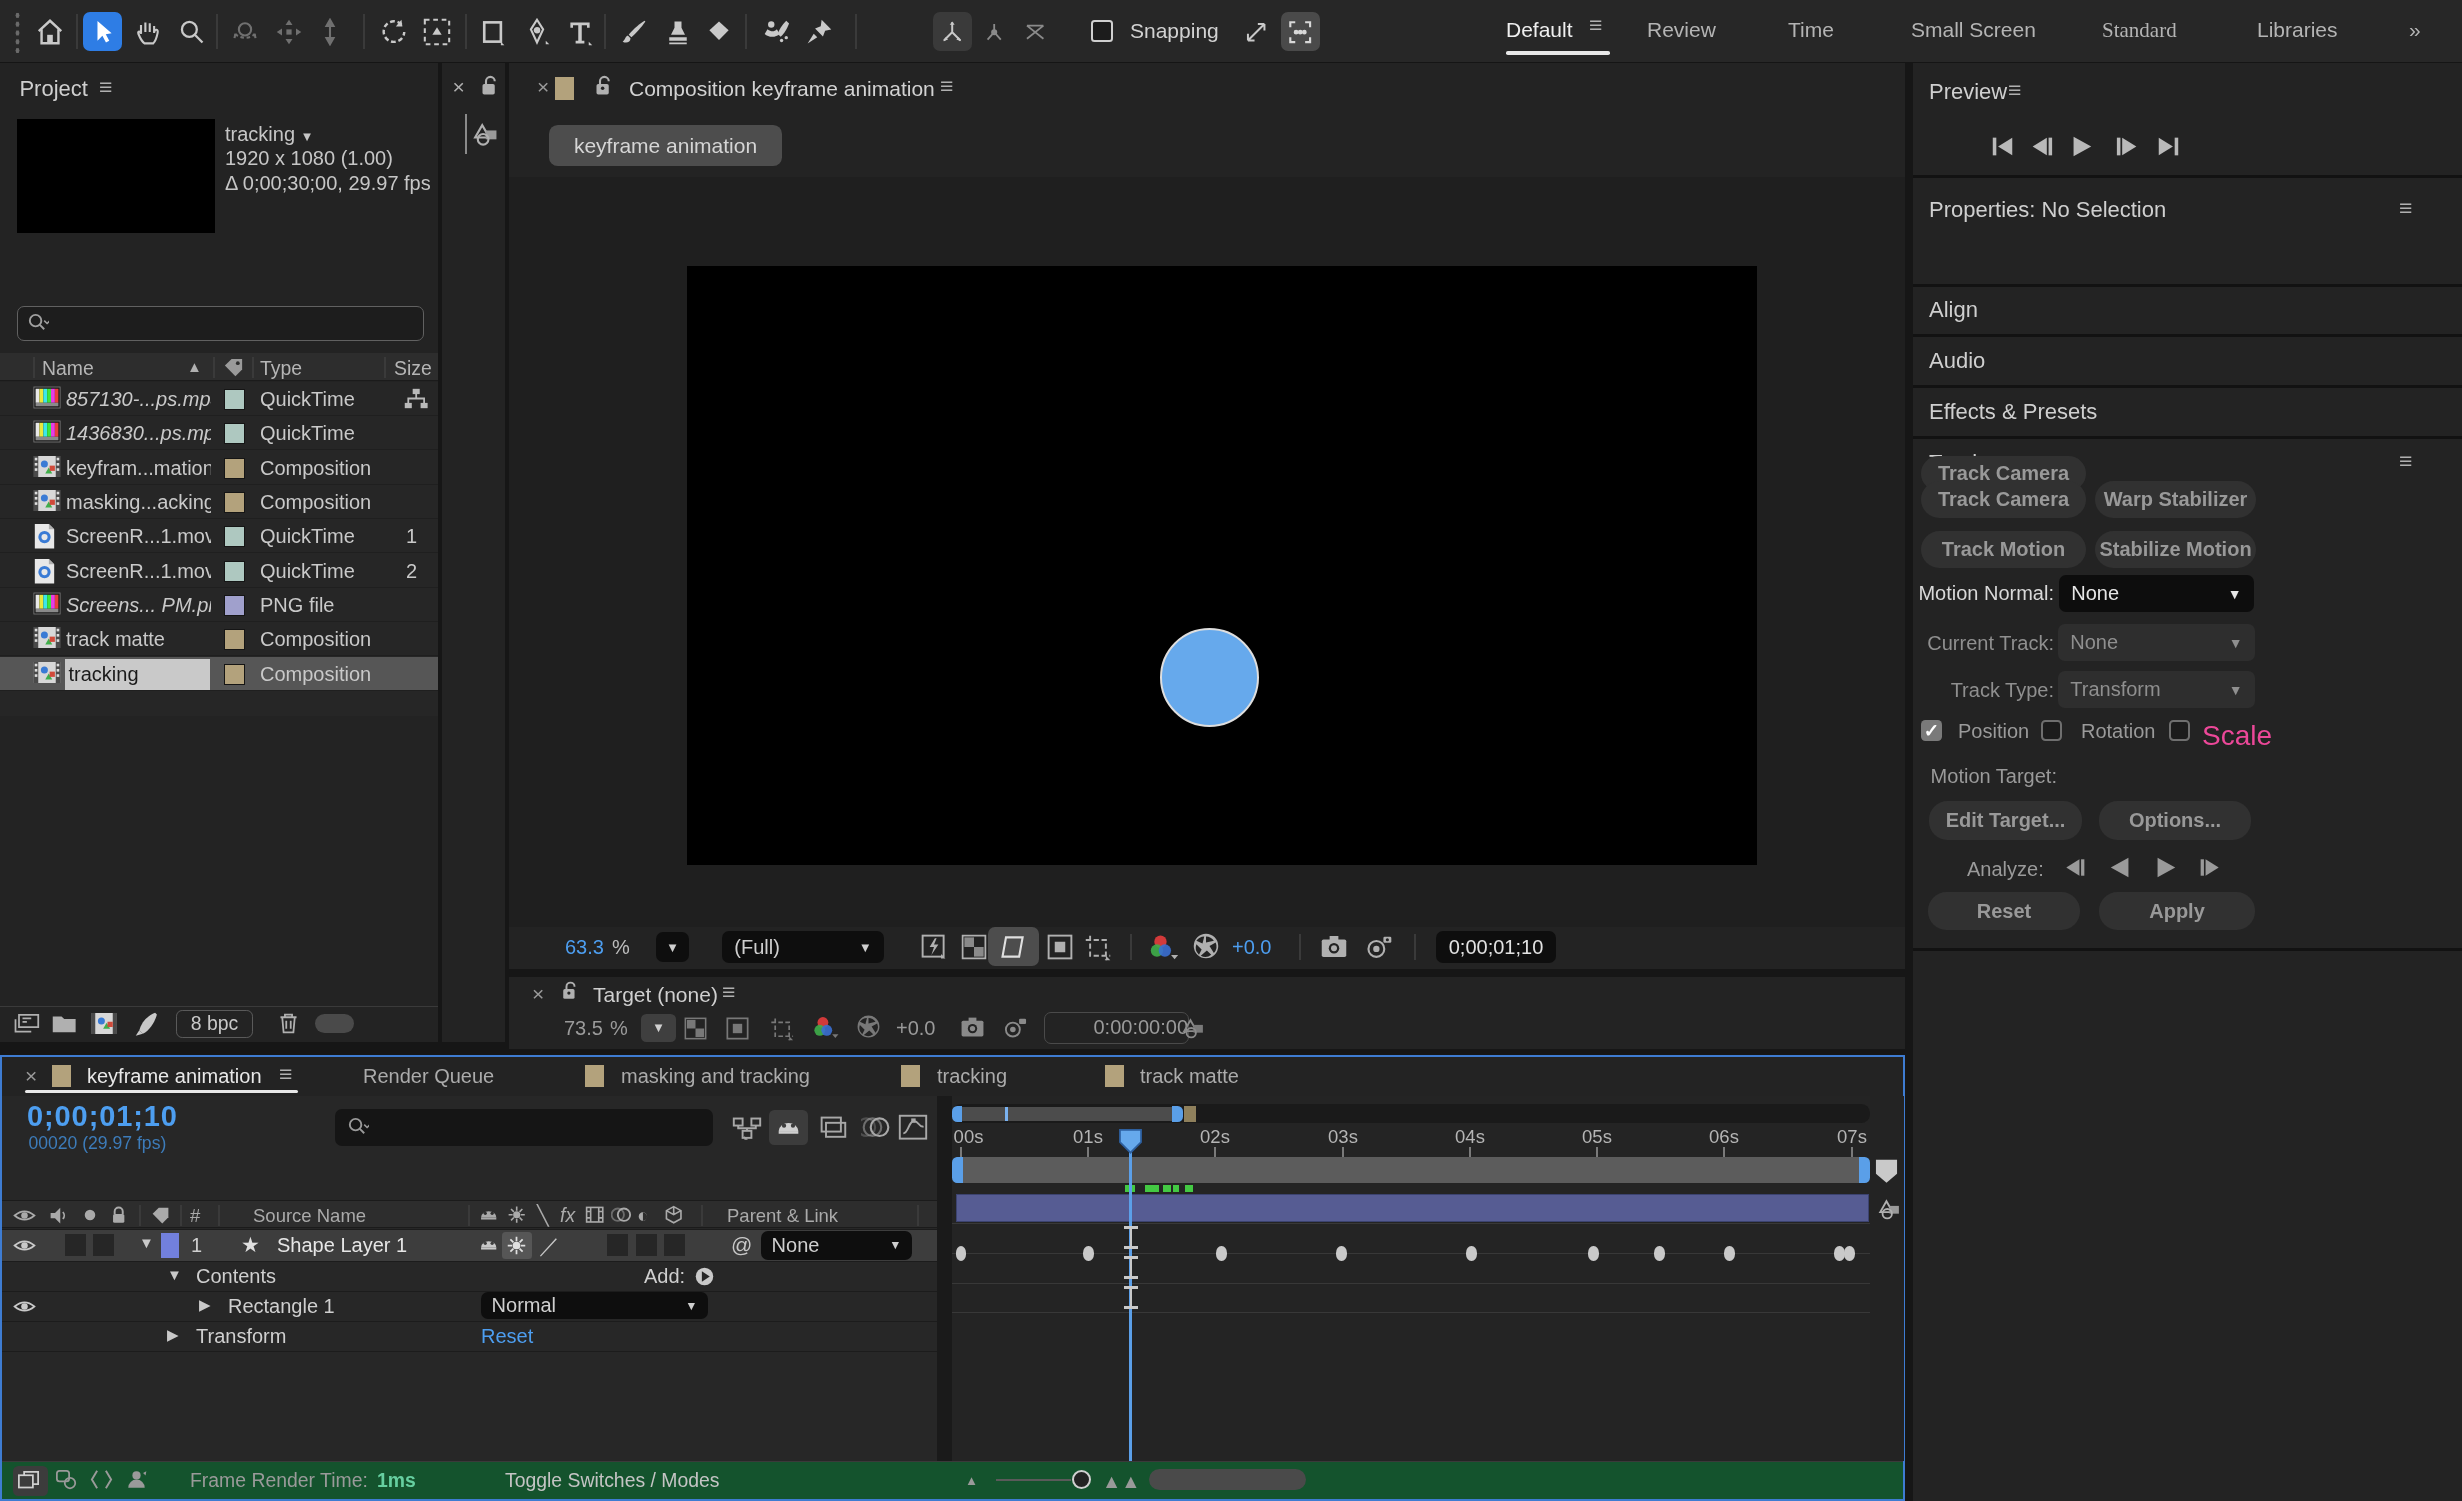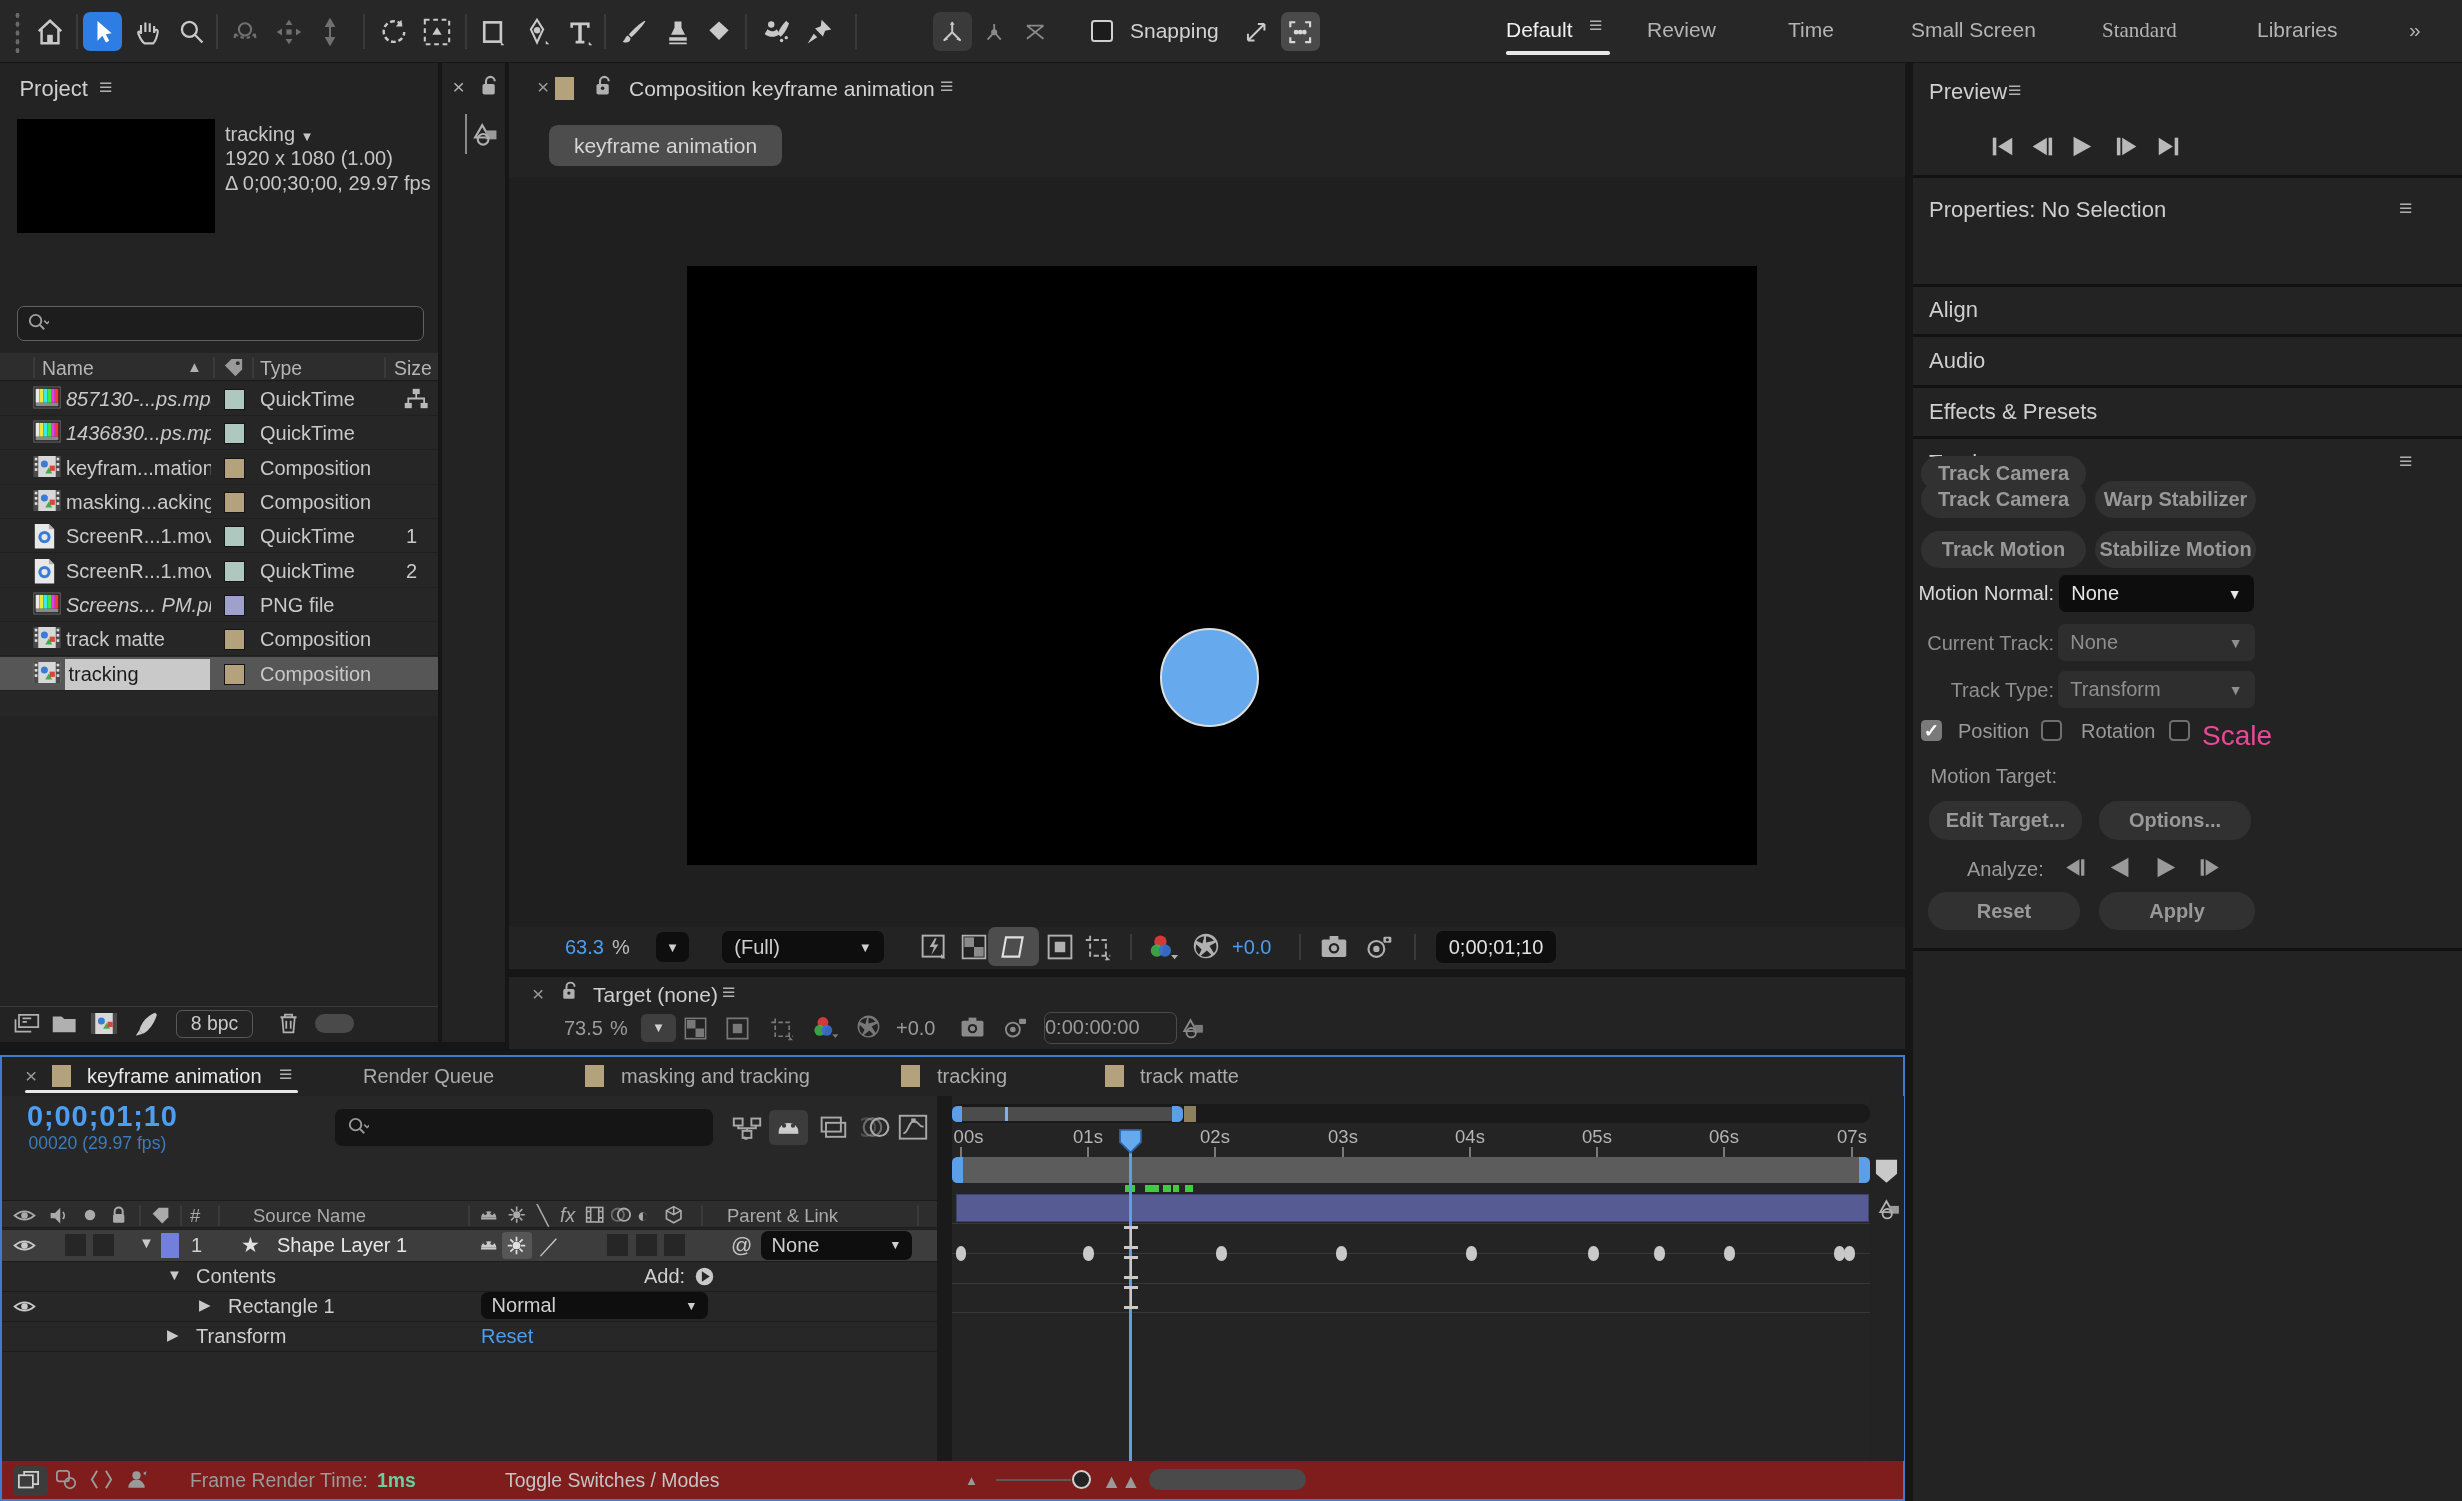--- a/index.html
+++ b/index.html
@@ -86,21 +86,21 @@
   .tl-search { left:333px; top:13.2px; width:378px; height:37px; background:#151515; border-radius:7px; }
   .hdr-row { position:absolute; left:0; top:104px; width:935px; height:28px; background:#2d2d2d; border-top:0.9px solid #1b1b1b; border-bottom:0.9px solid #1b1b1b; font-size:18.5px; color:#aaa; }
   .lrow { position:absolute; left:0; width:935px; font-size:20px; color:#cfcfcf; }
   .rowline { position:absolute; left:0; width:935px; height:0.9px; background:#1c1c1c; }
   .krowline { position:absolute; left:0; width:918px; height:0.9px; background:#383838; }
   .kf { position:absolute; width:10.6px; height:15px; background:#c9c9c9; border-radius:5.3px/7px; }
   .ibeam { position:absolute; width:14px; }
   .ibeam .v { position:absolute; left:5.7px; top:0; width:2.6px; height:100%; background:#c9c9c9; }
   .ibeam .h1,.ibeam .h2 { position:absolute; left:0; width:14px; height:2.6px; background:#c9c9c9; }
   .ibeam .h1 { top:0; } .ibeam .h2 { bottom:0; }
-  .tl-bottom { left:0; top:404px; width:1901px; height:38px; background:#7f1d1d; border-top:1.8px solid #3a3a3a; font-size:19.4px; }
+  .tl-bottom { left:0; top:404px; width:1901px; height:38px; background:#14532d; border-top:1.8px solid #3a3a3a; font-size:19.4px; }
   .ruler-label { position:absolute; top:0; transform:translateX(-50%); font-size:18.5px; color:#b5b5b5; }
   .ruler-tick { position:absolute; width:1.8px; height:9.7px; background:#7a7a7a; }
   .cache { position:absolute; height:7px; background:#43c943; top:0; }
   .navtrack { position:absolute; left:0; top:8px; width:918px; height:19.4px; background:#1a1a1a; border-radius:8.8px; }
 </style>
 </head>
 <body>
 
 <div class="app">
 
@@ -685,21 +685,21 @@
           <circle cx="16" cy="16" r="3.4" fill="#8a8a8a"></circle>
         </svg>
     </span>
     <span class="ic abs" style="left:493px;top:39px">
       <svg width="26.4" height="24" viewBox="0 0 34 30" fill="#8a8a8a">
           <circle cx="14" cy="17" r="9" fill="none" stroke="#8a8a8a" stroke-width="2.4"></circle>
           <circle cx="14" cy="17" r="3.6"></circle>
           <rect x="22" y="3" width="9" height="7" rx="1.5"></rect>
         </svg>
     </span>
-    <div class="abs" style="left:535px;top:35px;width:133px;height:32px;border:1.8px solid #4a4a4a;border-radius:7px;text-align:left;line-height:28px;font-size:20px;color:#9a9a9a">0:00:00:00</div>
+    <div class="abs" style="left:535px;top:35px;width:145px;height:32px;border:1.8px solid #4a4a4a;border-radius:7px;text-align:right;line-height:28px;font-size:20px;color:#9a9a9a">0:00:00:00</div>
     <span class="ic abs" style="left:669px;top:37px">
       <svg width="28" height="28" viewBox="0 0 36 36">
           <path d="M8 22 L16 8 L24 22 Z" fill="none" stroke="#8a8a8a" stroke-width="2.4"></path>
           <rect x="20" y="14" width="12" height="10" fill="#7a7a7a"></rect>
           <circle cx="17" cy="24" r="6" fill="none" stroke="#8a8a8a" stroke-width="2.4"></circle>
         </svg>
     </span>
   </div>
 
   <div id="rightp" class="abs panel">

